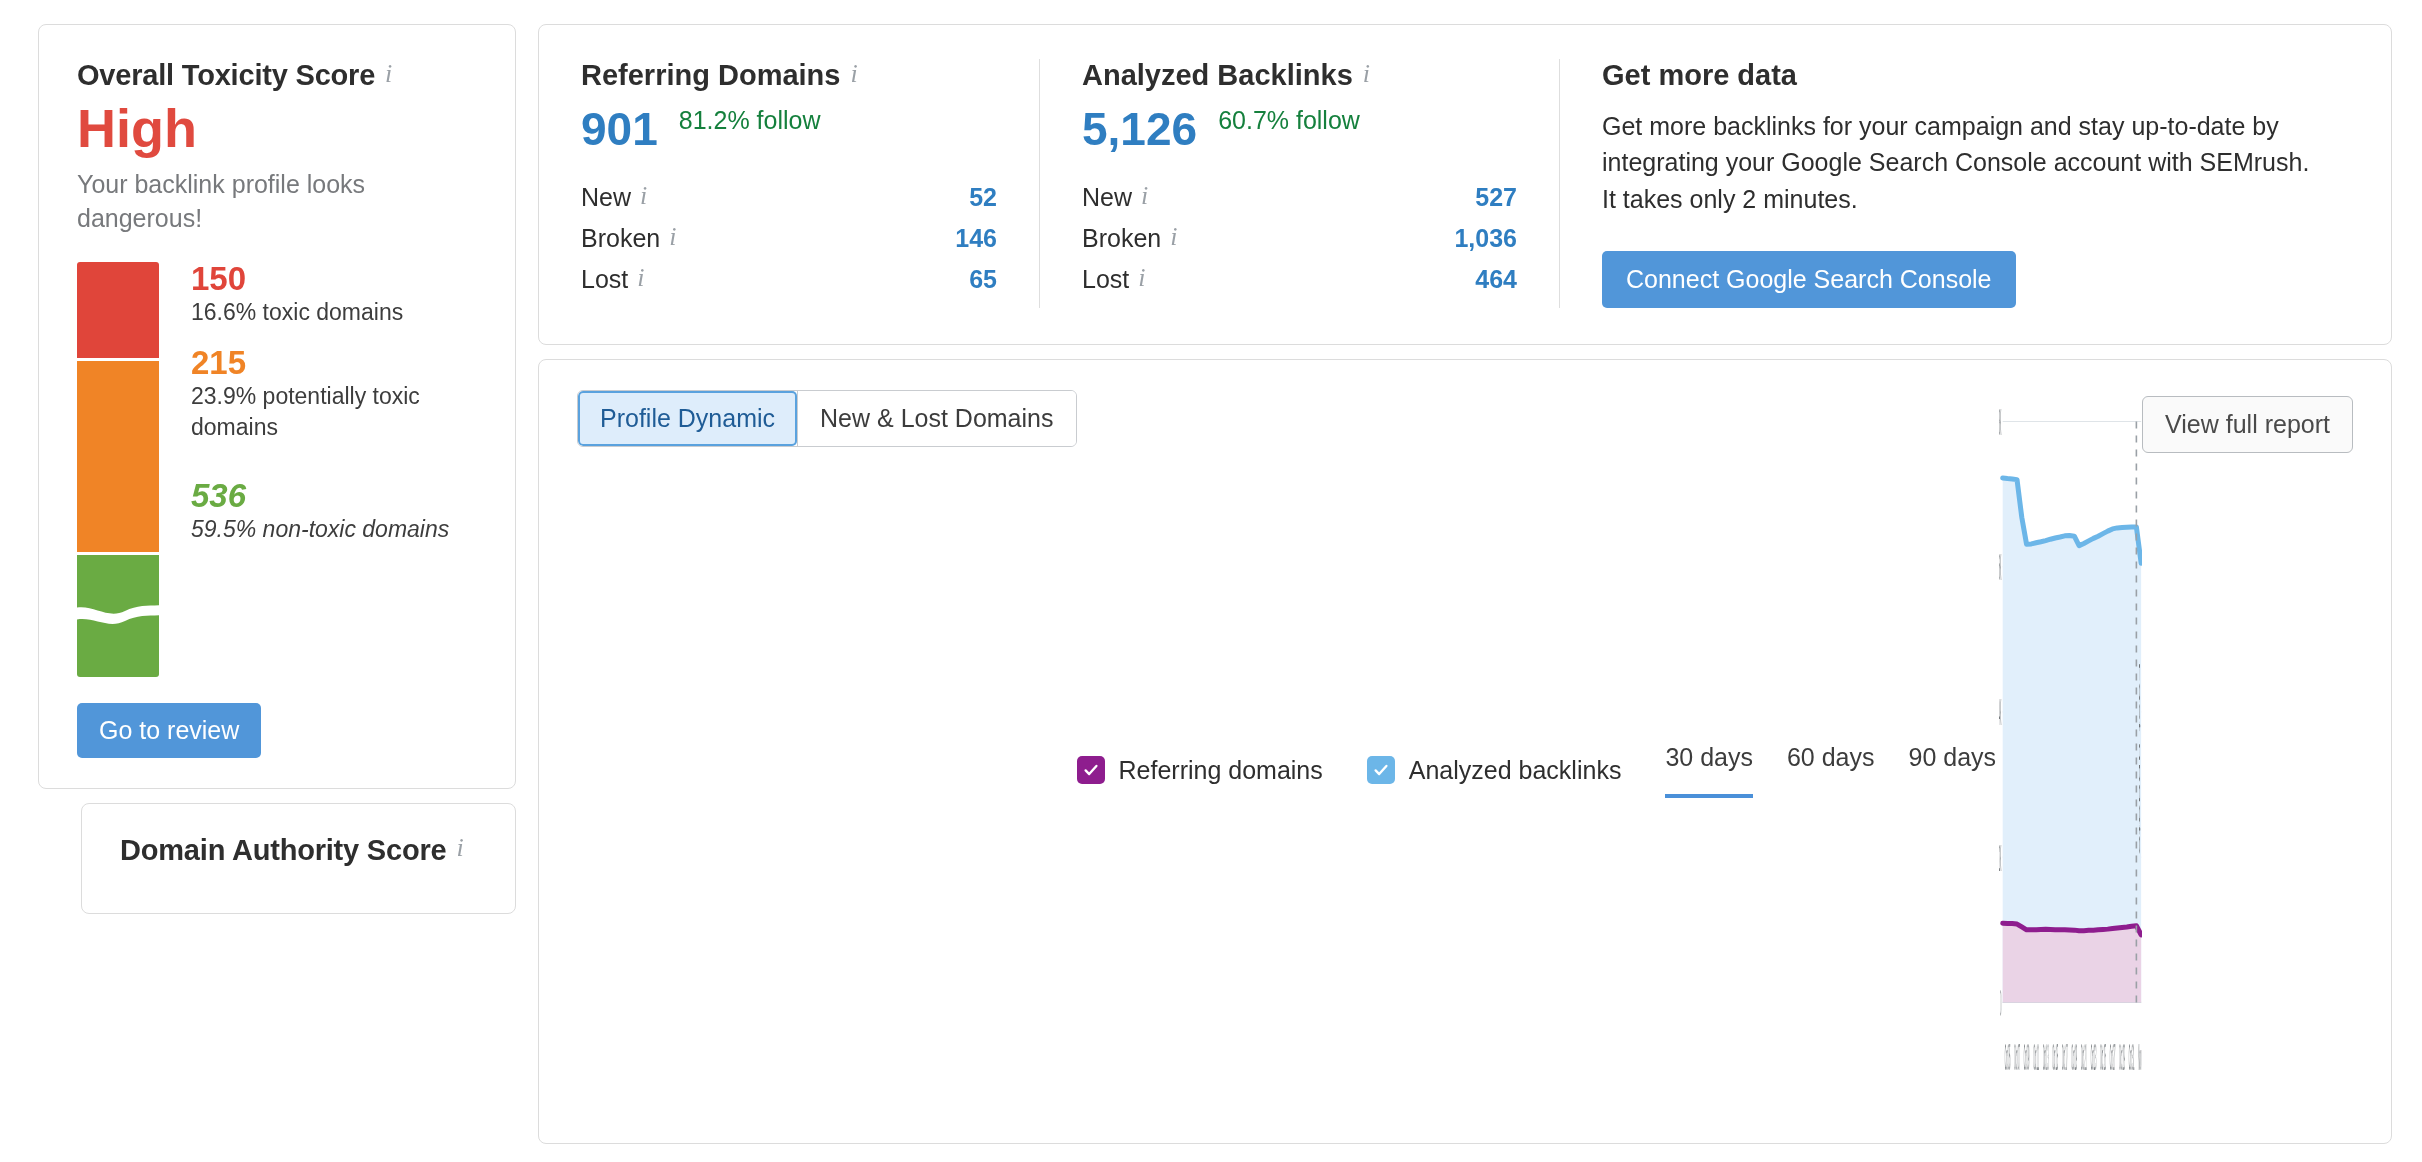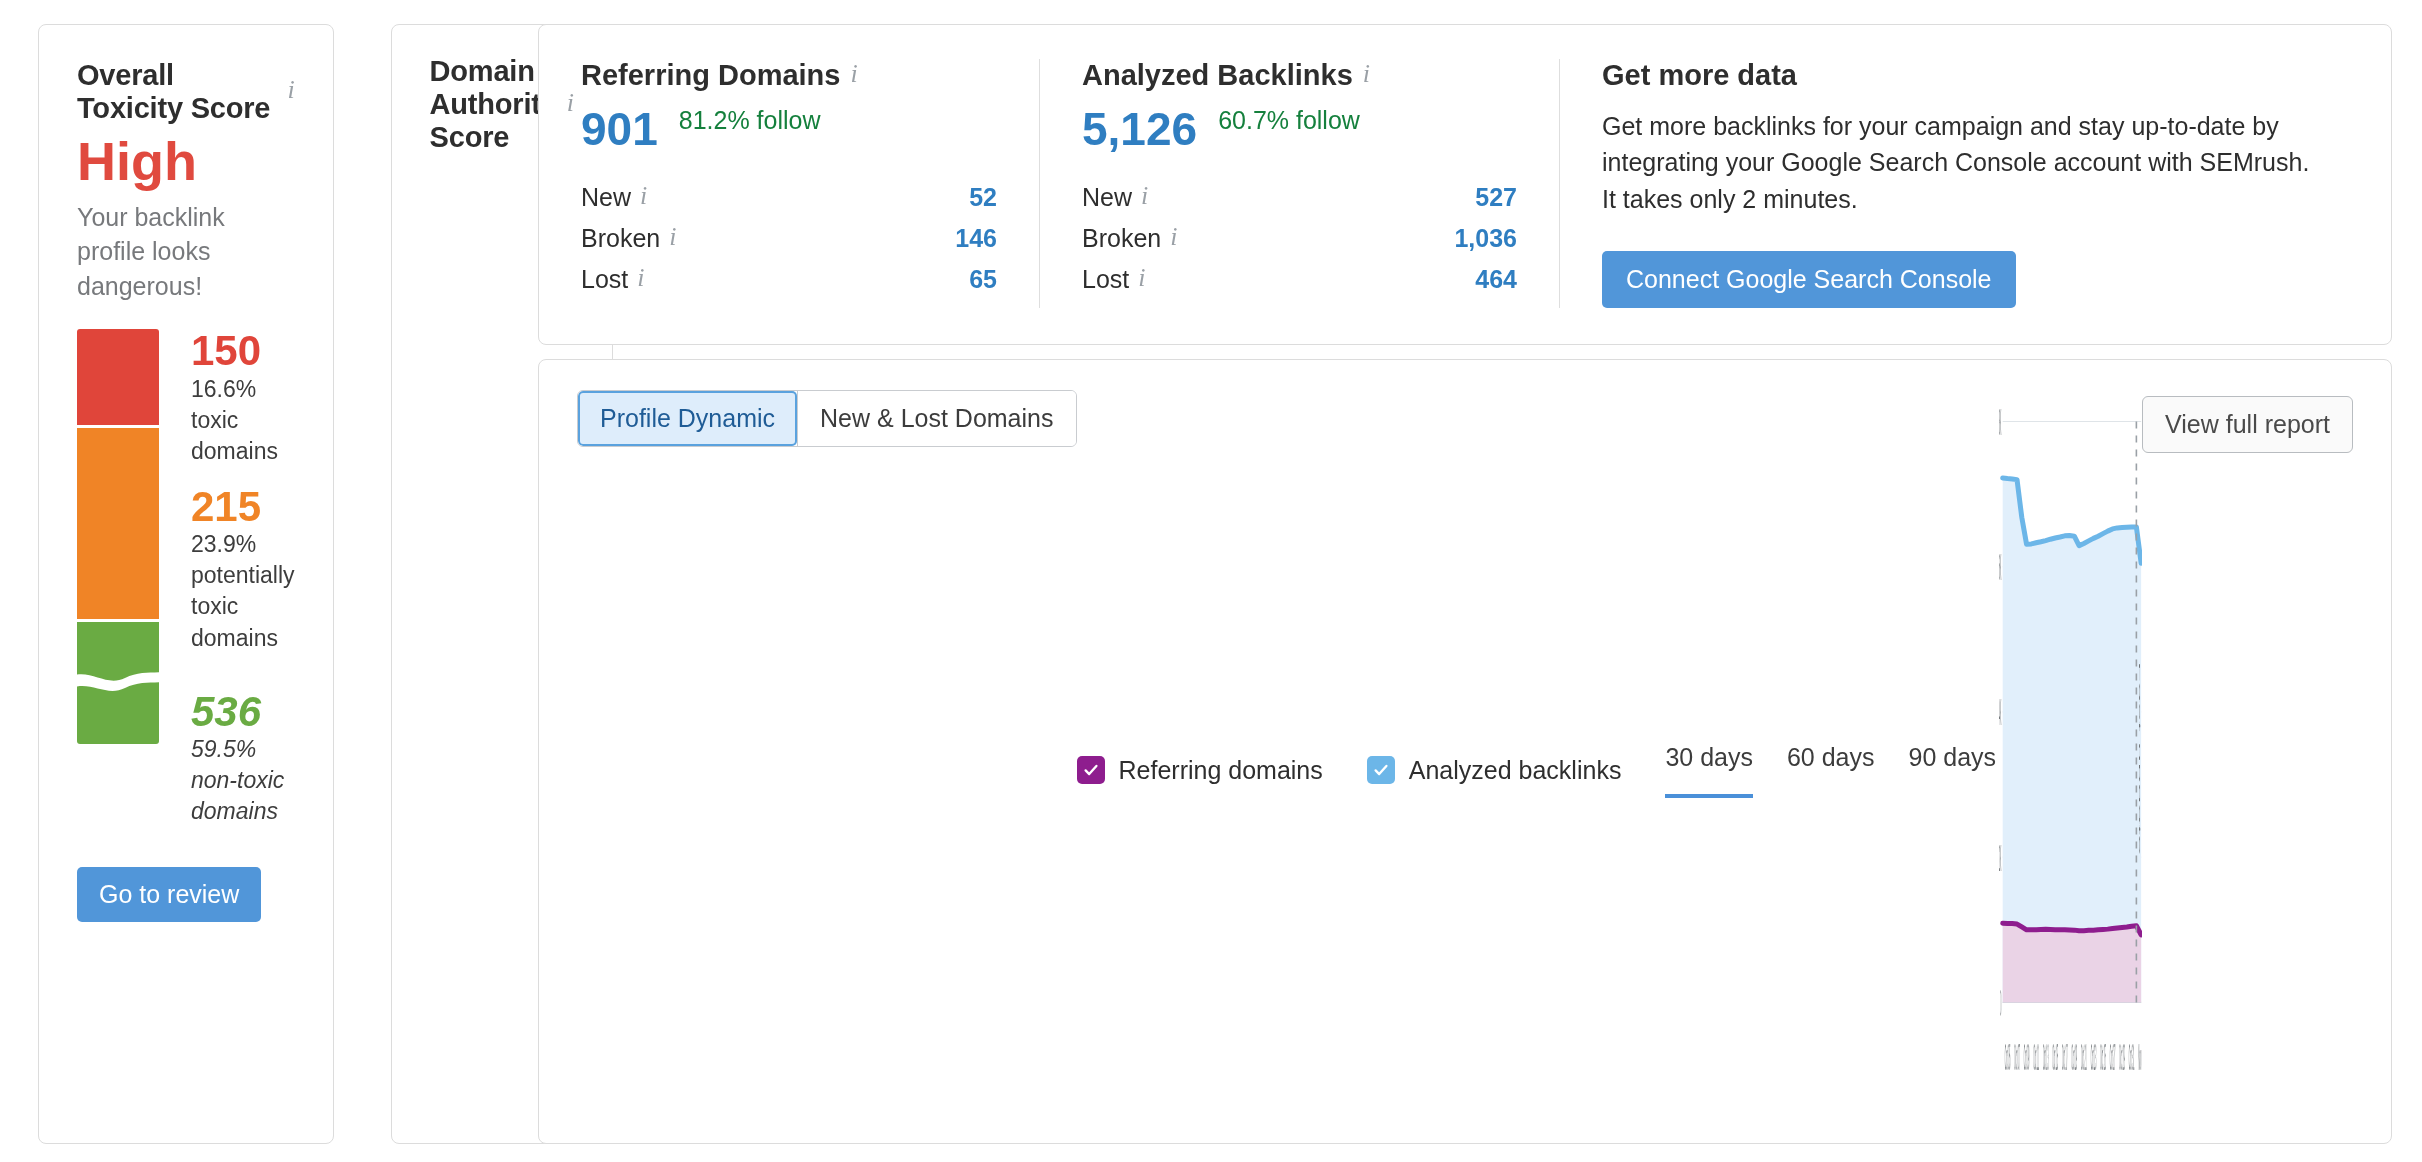--- a/index.html
+++ b/index.html
@@ -16,21 +16,21 @@
     display: flex;
     gap: 0px;
     padding: 24px 30px 18px 38px;
   }
 
   
   .left-col {
     width: 478px;
     flex: 0 0 478px;
     display: flex;
-    flex-direction: row;
+    flex-direction: column;
     gap: 14px;
   }
   .card {
     background: #fff;
     border: 1px solid #dcdcdc;
     border-radius: 8px;
   }
   .toxicity-card { padding: 34px 38px 30px 38px; }
   .card-title {
     font-size: 29px;
@@ -74,21 +74,21 @@
     position: relative;
   }
   .seg { width: 82px; position: relative; }
   .seg-red    { background: #e0453a; height: 96px; border-radius: 3px 3px 0 0;}
   .seg-orange { background: #f08426; height: 191px; margin-top: 3px; }
   .seg-green  { background: #6aab43; height: 122px; margin-top: 3px; border-radius: 0 0 3px 3px; position: relative; overflow: hidden;}
   .wave { position: absolute; left: -6px; width: 96px; height: 40px; top: 40px; }
 
   .tox-stats { padding-left: 32px; padding-top: 0px; }
   .stat { margin-bottom: 14px; }
-  .stat-num { font-size: 42px; font-weight: bold; line-height: 1.06; }
+  .stat-num { font-size: 33px; font-weight: bold; line-height: 1.06; }
   .stat-num.red { color: #e0453a; }
   .stat-num.orange { color: #f08426; }
   .stat-num.green { color: #6aab43; }
   .stat-label { font-size: 23px; color: #3d3d3d; line-height: 1.35; max-width: 300px; }
   .stat.sp2 { margin-top: 18px; }
   .stat.sp3 { margin-top: 36px; font-style: italic; }
 
   .btn-primary {
     display: inline-block;
     background: #5196d9;

